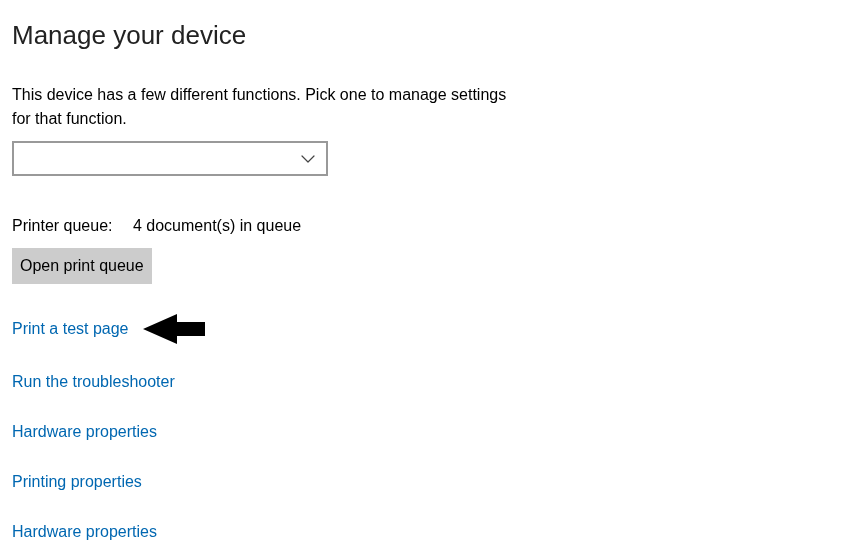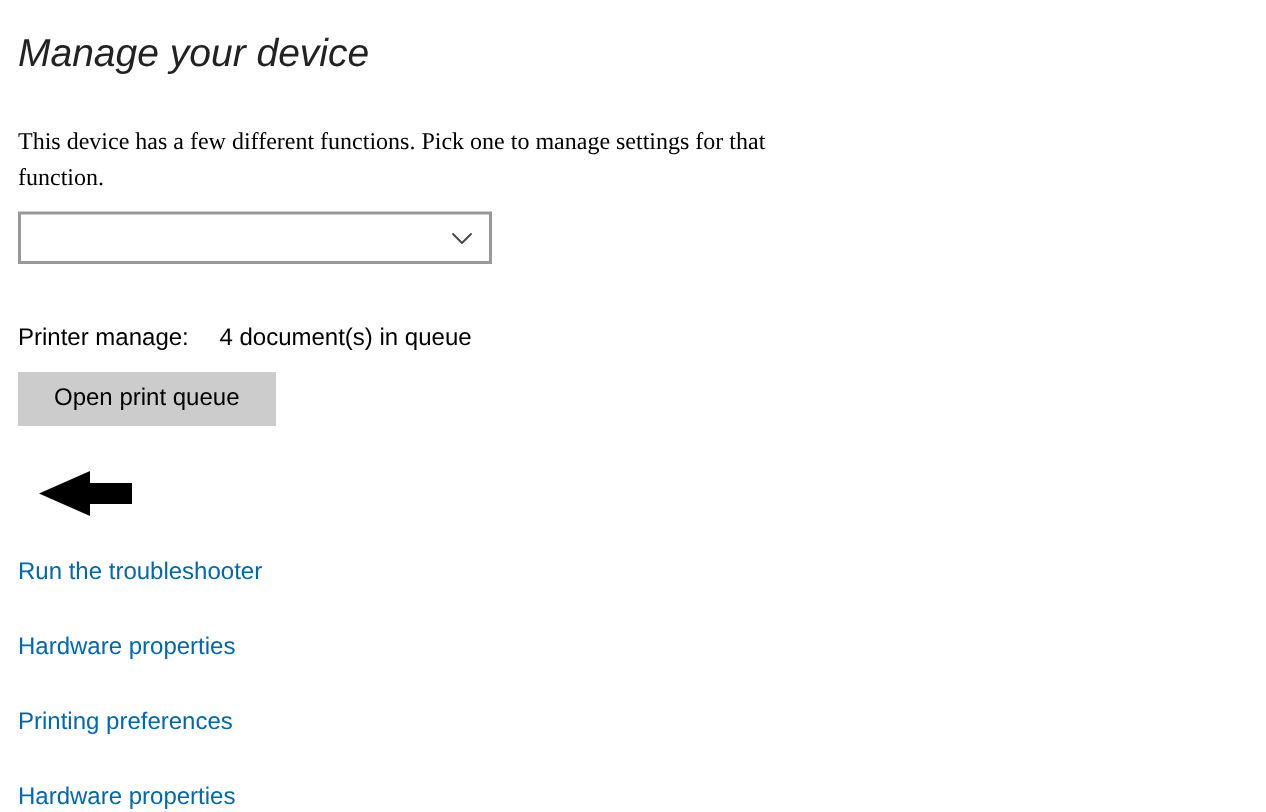--- a/index.html
+++ b/index.html
@@ -14,27 +14,25 @@
       width: 844px;
       height: 541px;
       font-size: 16px;
       line-height: 1.5;
     }
     .heading {
       font-size: 26px;
       font-weight: 400;
       margin: 4px 0 28px 0;
       color: #222;
-      font-style: italic;
     }
     .subtitle {
       font-size: 16px;
       max-width: 500px;
       margin: 0 0 10px 0;
-      font-family: Liberation Serif, serif;
     }
     .dropdown {
       display: flex;
       align-items: center;
       justify-content: flex-end;
       width: 316px;
       height: 35px;
       border: 2px solid #999999;
       padding: 0 10px;
       cursor: pointer;
@@ -45,21 +43,21 @@
       font-size: 16px;
       margin: 0 0 10px 0;
     }
     .status-label {
       margin-right: 16px;
     }
     .btn {
       display: inline-block;
       background: #cccccc;
       border: none;
-      padding: 9px 24px;
+      padding: 9px 8px;
       font-size: 16px;
       font-family: inherit;
       color: #000;
       cursor: pointer;
       margin-bottom: 30px;
     }
     .link-row {
       display: flex;
       align-items: center;
       margin-bottom: 26px;
@@ -93,44 +91,45 @@
 <div class="dropdown">
   <span></span>
   <span class="chevron-icon">
     <svg width="16" height="16" viewBox="0 0 16 16">
       <path d="M2 5 L8 11 L14 5" stroke="#444" stroke-width="1.2" fill="none" stroke-linecap="round" stroke-linejoin="round"></path>
     </svg>
   </span>
 </div>
 
 <p class="status-line">
-  <span class="status-label">Printer manage:</span>
+  <span class="status-label">Printer queue:</span>
   <span>4 document(s) in queue</span>
 </p>
 
 <button class="btn">Open print queue</button>
 
 <div class="link-row">
+  <a class="link">Print a test page</a>
   <span class="arrow">
     <svg width="62" height="30" viewBox="0 0 62 30">
       <path d="M62 8 L34 8 L34 0 L0 15 L34 30 L34 22 L62 22 Z" fill="#000000"></path>
     </svg>
   </span>
 </div>
 
 <div class="link-row">
   <a class="link">Run the troubleshooter</a>
 </div>
 
 <div class="link-row">
   <a class="link">Hardware properties</a>
 </div>
 
 <div class="link-row">
-  <a class="link">Printing preferences</a>
+  <a class="link">Printing properties</a>
 </div>
 
 <div class="link-row" style="margin-bottom:0;">
   <a class="link">Hardware properties</a>
 </div>
 
 
 
 
 </body></html>

